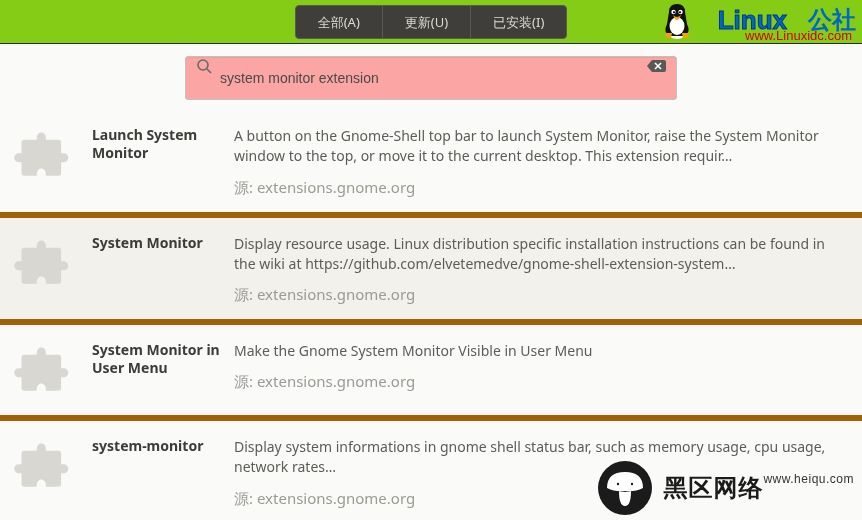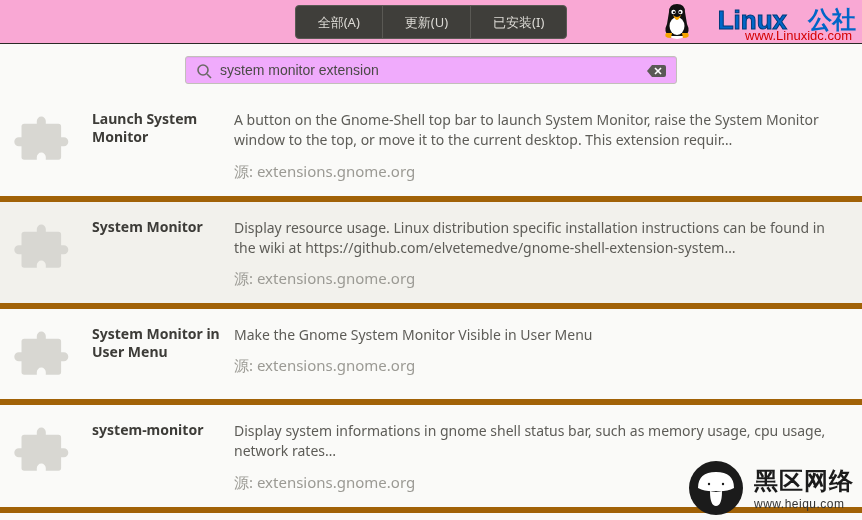--- a/index.html
+++ b/index.html
@@ -6,21 +6,21 @@
   body {
     width: 862px;
     height: 520px;
     font-family: "Noto Sans", "Helvetica Neue", Arial, sans-serif;
     background: #fafaf8;
     overflow: hidden;
     position: relative;
   }
   .header {
     height: 44px;
-    background: #f9a8d4;
+    background: #84cc16;
     display: flex;
     align-items: center;
     justify-content: center;
     border-bottom: 1px solid #2a2a27;
   }
   .tabbar {
     display: flex;
     height: 34px;
   }
   .tab {
@@ -36,26 +36,25 @@
   }
   .tab:first-child { border-top-left-radius: 4px; border-bottom-left-radius: 4px; margin-left:0;}
   .tab:last-child { border-top-right-radius: 4px; border-bottom-right-radius: 4px;}
   .searchrow {
     display:flex;
     justify-content:center;
     padding: 12px 0 10px 0;
   }
   .searchbox {
     width: 492px;
-    height: 28px;
+    height: 44px;
     border: 1px solid #c2c0ba;
     border-radius: 3px;
-    background: #f0abfc;
-    display:flex;
-    align-items:center;
+    background: #fca5a5;
+    display:flex;
     padding: 0 10px;
     box-shadow: inset 0 1px 1px rgba(0,0,0,0.05);
   }
   .searchbox .mag {
     width:16px; height:16px; margin-right:8px;
     color:#6a6965;
   }
   .searchbox input {
     flex:1;
     border:none;
@@ -146,21 +145,21 @@
   }
   .wm-bot {
     position:absolute;
     right:8px; bottom:4px;
     display:flex;
     align-items:center;
     gap:10px;
     pointer-events:none;
   }
   .wm-bot .mush { width:56px; height:56px; }
-  .wm-bot .txt { display:flex; flex-direction:column; font-family:"Microsoft YaHei",sans-serif;}
+  .wm-bot .txt { display:flex; flex-direction:row; font-family:"Microsoft YaHei",sans-serif;}
   .wm-bot .big { font-size:24px; font-weight:900; color:#1b1b1b; letter-spacing:1px;}
   .wm-bot .url { font-size:12px; color:#333; letter-spacing:0.5px;}
 </style>
 </head>
 <body>
 
 <div class="header">
   <div class="tabbar">
     <div class="tab">全部(A)</div>
     <div class="tab">更新(U)</div>

